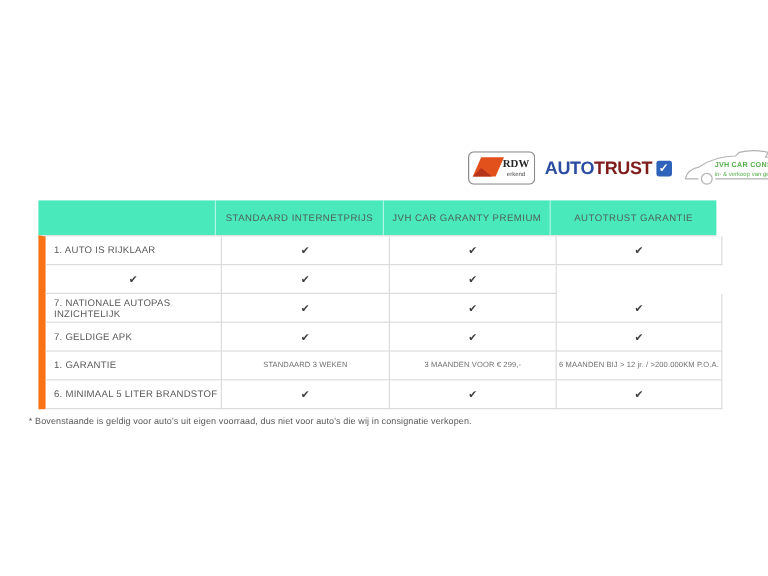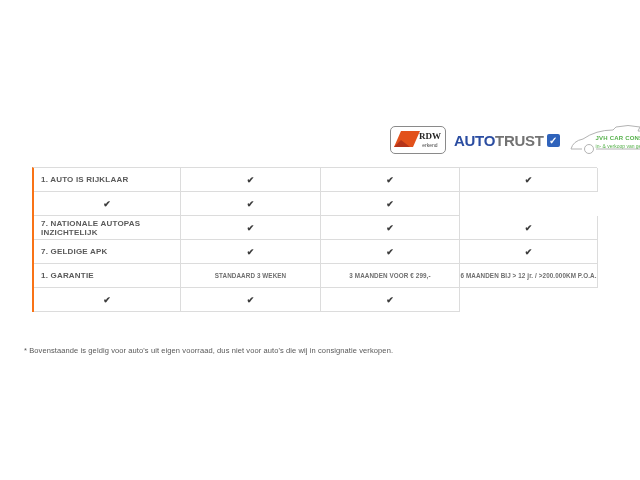--- a/index.html
+++ b/index.html
@@ -6,36 +6,36 @@
   body{
     width:640px;height:480px;position:relative;background:#ffffff;
     font-family:"Liberation Sans", sans-serif;overflow:hidden;
   }
   
   .logos{position:absolute;top:120px;left:350px;width:262px;height:40px;display:flex;align-items:center;gap:8px;margin-left:40px;}
   .rdw-logo{position:relative;width:56px;height:28px;flex:0 0 auto;}
   .autotrust-logo{display:flex;align-items:center;height:28px;flex:0 0 auto;
     font-weight:bold;font-size:15px;letter-spacing:-0.3px;}
   .autotrust-logo .p1{color:#2b4da1;text-align:right;}
-  .autotrust-logo .p2{color:#737373;}
+  .autotrust-logo .p2{color:#7f1d1d;}
   .at-check{width:13px;height:13px;margin-left:3px;border-radius:2px;background:#2f63bb;
     color:#fff;font-size:10px;line-height:13px;text-align:center;font-weight:bold;}
   .jvh-logo{position:relative;width:102px;height:36px;flex:0 0 auto;}
   .jvh-logo svg{position:absolute;left:0;top:0;}
   .jvh-text{position:absolute;left:28px;top:13px;color:#55b04a;font-weight:bold;
     font-size:6px;letter-spacing:0.2px;white-space:nowrap;}
   .jvh-sub{position:absolute;left:28px;top:21px;color:#55b04a;font-size:5px;white-space:nowrap;}
   
   .cmp-table{position:absolute;left:32px;top:167px;width:565px;font-size:8px;color:#5a5a5a;}
   .thead{display:grid;grid-template-columns:148px 140px 139px 138px;height:29px;
     background:#49e9bc;}
   .thead .hcell{display:flex;align-items:center;justify-content:center;
     color:#4e6159;letter-spacing:0.4px;font-size:8px;border-right:1px solid rgba(255,255,255,0.55);}
   .thead .hcell:last-child{border-right:none;}
-  .tbody{border-top:1px solid #dcdcdc;border-left:2px solid #f97316;font-weight:bold;}
+  .tbody{border-top:1px solid #dcdcdc;border-left:6px solid #f97316;}
   .trow{display:grid;grid-template-columns:147px 140px 139px 138px;height:24px;}
   .cell{display:flex;align-items:center;border-right:1px solid #dcdcdc;border-bottom:1px solid #dcdcdc;}
   .cell.label{justify-content:flex-start;padding-left:7px;color:#5a5a5a;font-size:8px;letter-spacing:0.2px;}
   .cell.val{justify-content:center;}
   .cell.check{font-size:9px;color:#3d3d3d;}
   .cell.text{font-size:6.3px;color:#6e6e6e;letter-spacing:0.1px;}
   
   .footnote{position:absolute;left:24px;top:346px;font-size:7.5px;color:#585858;letter-spacing:0.1px;}
 </style>
 </head>
@@ -65,20 +65,26 @@
       <path d="M3,27 L14,27 M28,27 L74,27 M88,27 L92,27" fill="none" stroke="#b3b3b3" stroke-width="1"></path>
       <circle cx="21" cy="27" r="4.5" fill="none" stroke="#b3b3b3" stroke-width="1"></circle>
       <circle cx="81" cy="27" r="4.5" fill="none" stroke="#b3b3b3" stroke-width="1"></circle>
     </svg>
     <span class="jvh-text">JVH CAR CONSULTING</span>
     <span class="jvh-sub">in- &amp; verkoop van gebruikte auto's</span>
   </div>
 </div>
 
 <div class="cmp-table">
+  <div class="thead">
+      <div class="hcell"></div>
+      <div class="hcell">STANDAARD INTERNETPRIJS</div>
+      <div class="hcell">JVH CAR GARANTY PREMIUM</div>
+      <div class="hcell">AUTOTRUST GARANTIE</div>
+    </div>
   <div class="tbody">
       <div class="trow">
         <div class="cell label">1. AUTO IS RIJKLAAR</div>
         <div class="cell val check">✔</div>
         <div class="cell val check">✔</div>
         <div class="cell val check">✔</div>
       </div>
       <div class="trow">
         <div class="cell val check">✔</div>
         <div class="cell val check">✔</div>
@@ -96,20 +102,21 @@
         <div class="cell val check">✔</div>
         <div class="cell val check">✔</div>
       </div>
       <div class="trow">
         <div class="cell label">1. GARANTIE</div>
         <div class="cell val text">STANDAARD 3 WEKEN</div>
         <div class="cell val text">3 MAANDEN VOOR € 299,-</div>
         <div class="cell val text">6 MAANDEN BIJ &gt; 12 jr. / &gt;200.000KM P.O.A.</div>
       </div>
       <div class="trow">
+        <div class="cell label">6. MINIMAAL 5 LITER BRANDSTOF</div>
         <div class="cell val check">✔</div>
         <div class="cell val check">✔</div>
         <div class="cell val check">✔</div>
       </div>
     </div>
 </div>
 
 <div class="footnote">* Bovenstaande is geldig voor auto's uit eigen voorraad, dus niet voor auto's die wij in consignatie verkopen.</div>
 
 </body></html>

